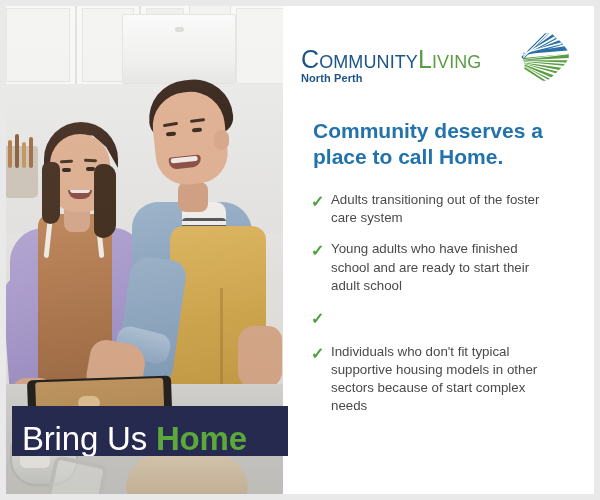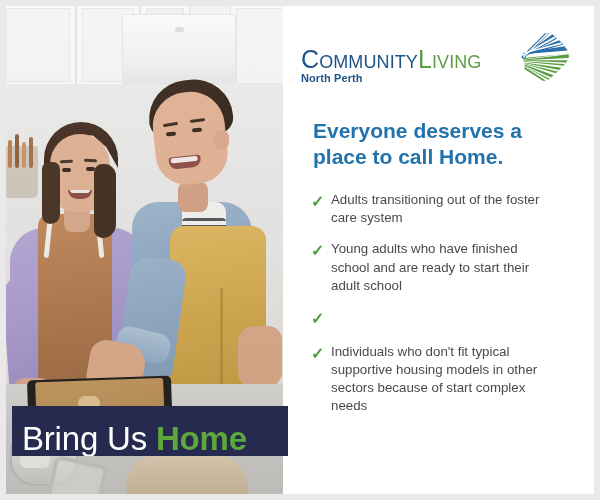--- a/index.html
+++ b/index.html
@@ -498,21 +498,21 @@
           <polygon points="12,64 66,84 56,92 12,67" fill="#5a9e43"></polygon>
           <polygon points="12,68 52,94 46,94 12,72" fill="#5a9e43"></polygon>
           <polygon points="10,54 94,43 94,45 10,55" fill="#ffffff"></polygon>
           <polygon points="10,57 88,60 86,63 10,58" fill="#ffffff"></polygon>
           <polygon points="11,61 76,74 73,77 11,62" fill="#ffffff"></polygon>
           <polygon points="12,66 62,88 58,90 12,67" fill="#ffffff"></polygon>
         </g>
       </svg>
     </div>
 
-    <div class="headline">Everyone deserves a place to call Home.</div>
+    <div class="headline">Community deserves a place to call Home.</div>
 
     <ul class="bullets">
       <li class="bullet">
         <span class="check">✓</span>
         <span class="bullet-text">Adults transitioning out of the foster care system</span>
       </li>
       <li class="bullet">
         <span class="check">✓</span>
         <span class="bullet-text">Young adults who have finished school and are ready to start their adult school</span>
       </li>

